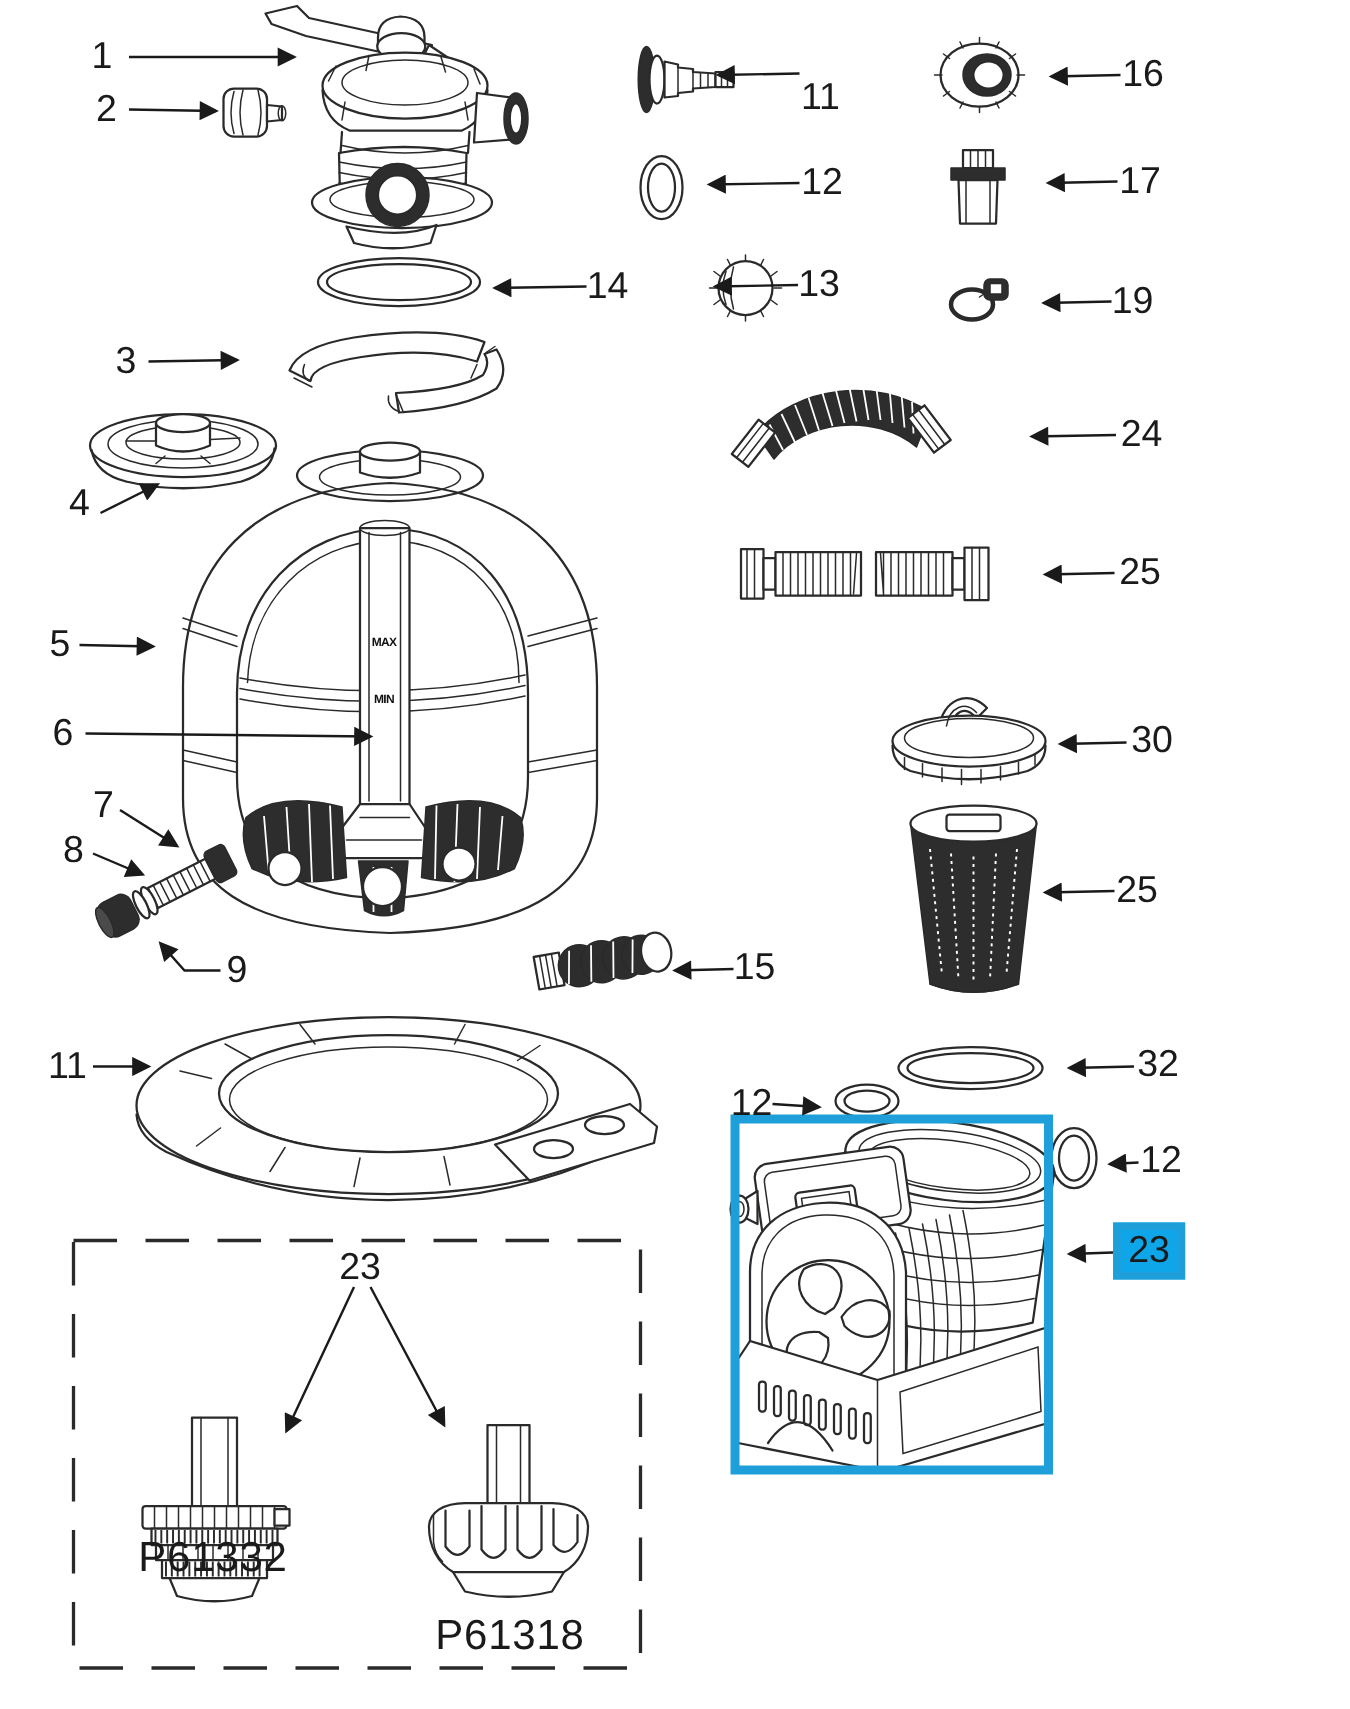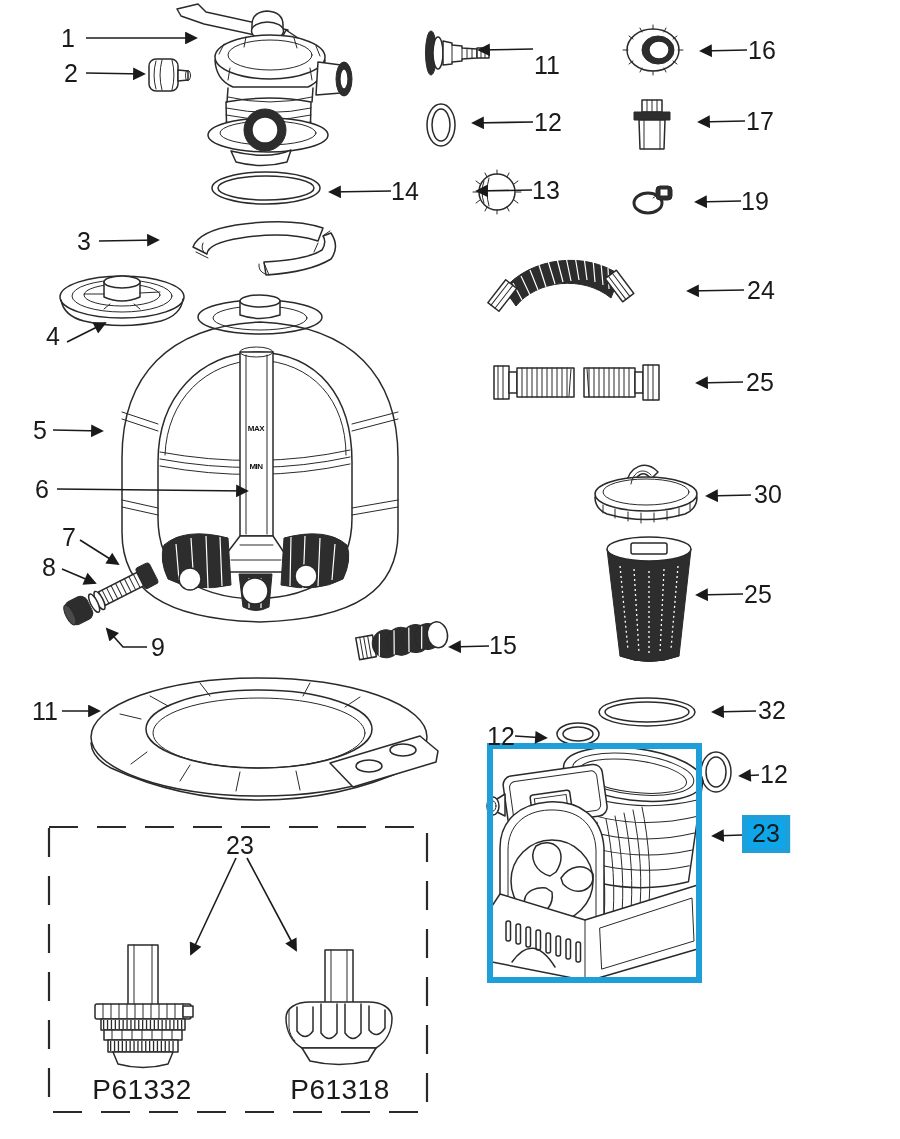--- a/index.html
+++ b/index.html
@@ -376,16 +376,16 @@
 <span class="callout" style="left:501px;top:736px">12</span>
 <span class="callout" style="left:774px;top:774px">12</span>
 <span class="callout hl-badge" style="left:766px;top:834px">23</span>
 <span class="callout" style="left:761px;top:290px">24</span>
 <span class="callout" style="left:760px;top:382px">25</span>
 <span class="callout" style="left:240px;top:845px">23</span>
 
 <span class="mark" style="left:256px;top:428px">MAX</span>
 <span class="mark" style="left:256px;top:466px">MIN</span>
 
-<span class="pcode" style="left:142px;top:1090px">P61332</span>
+<span class="pcode" style="left:142px;top:1038px">P61332</span>
 <span class="pcode" style="left:340px;top:1090px">P61318</span>
 
 </div>
 
 </body></html>

